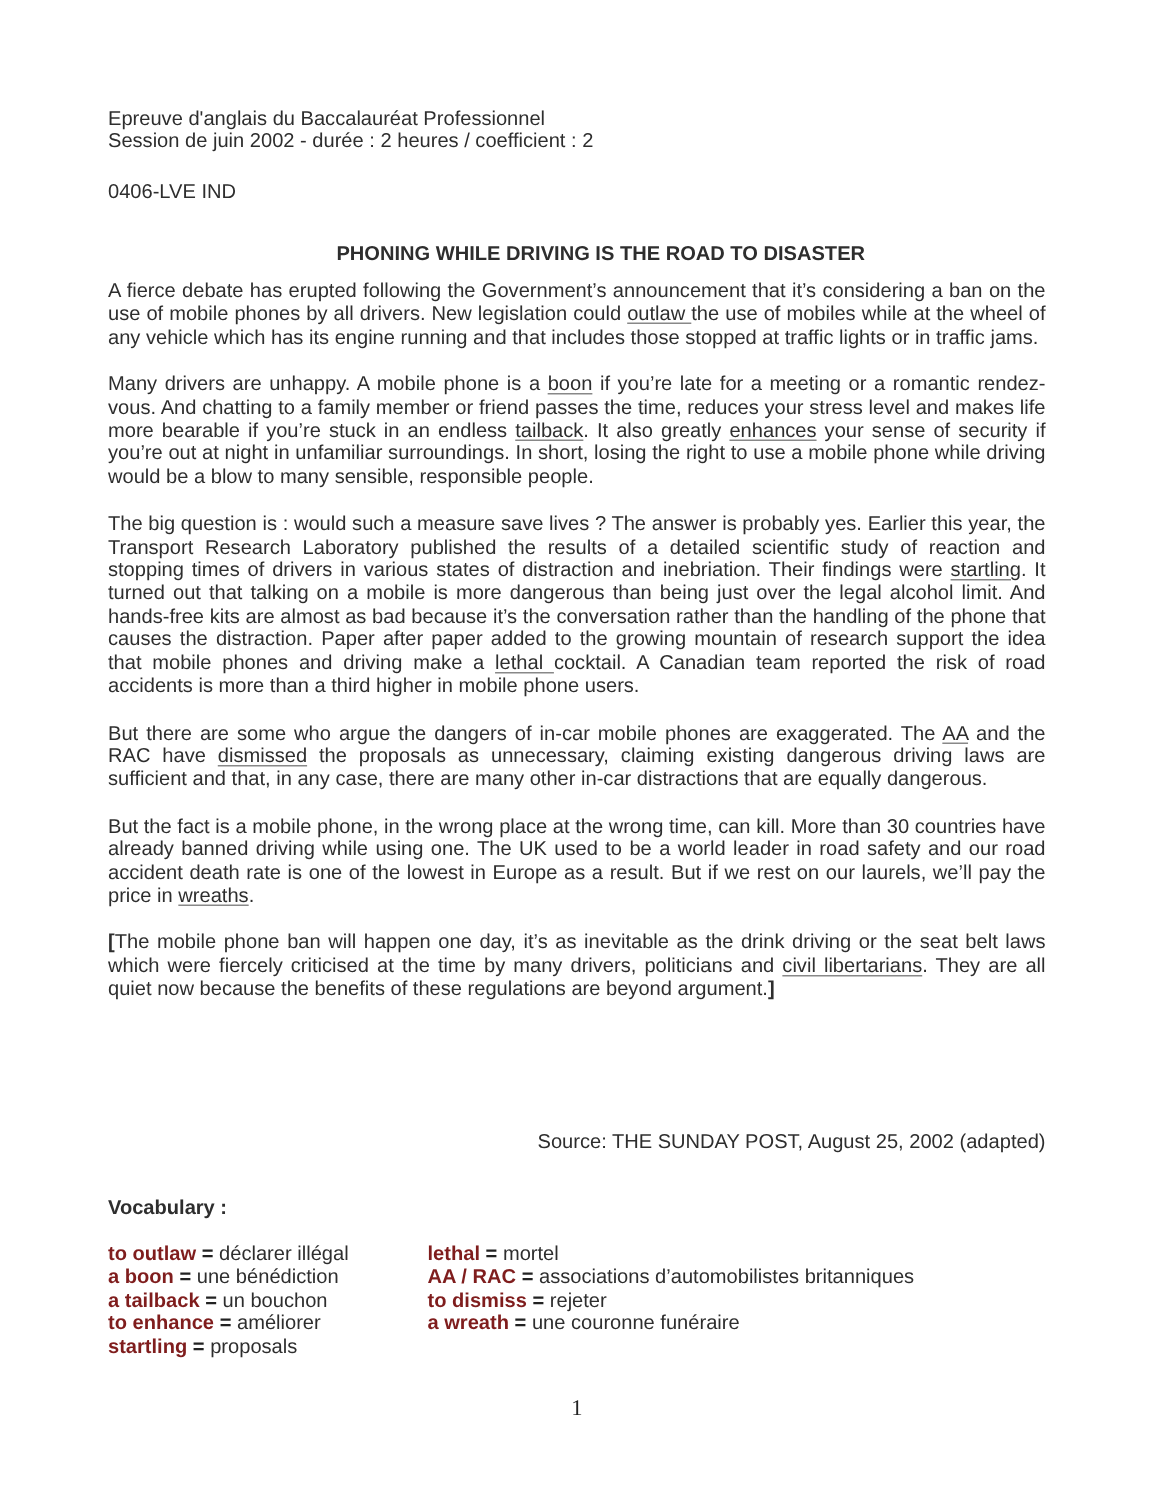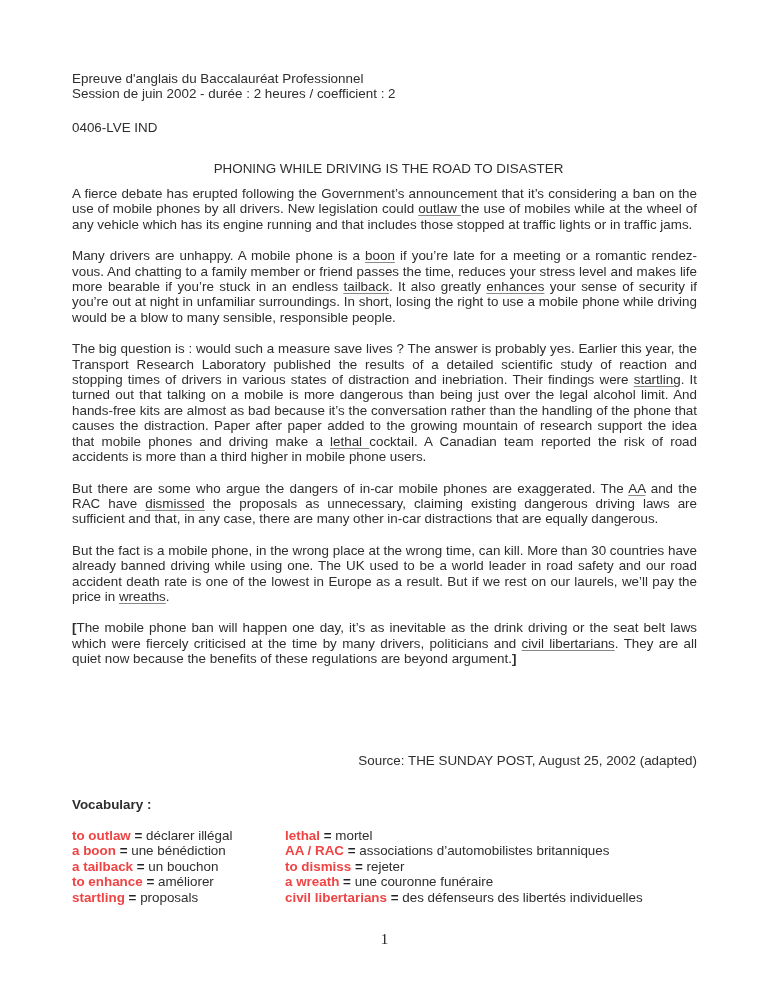--- a/index.html
+++ b/index.html
@@ -32,24 +32,24 @@
     }
     .header div { height: 15.4px; }
     .code {
       position: absolute;
       top: 120px;
       left: 0;
     }
     .title {
       position: absolute;
       top: 161px;
-      left: 4px;
+      left: 16px;
       width: 625px;
       text-align: center;
-      font-weight: normal;
+      font-weight: bold;
     }
     .article {
       position: absolute;
       top: 186px;
       left: 0;
       width: 625px;
     }
     .article p {
       margin: 0 0 16px 0;
       text-align: justify;
@@ -68,21 +68,21 @@
       left: 0;
       font-weight: bold;
     }
     .vocab-col {
       position: absolute;
       top: 828px;
     }
     .vocab-col.left { left: 0; }
     .vocab-col.right { left: 213px; }
     .vocab-item { height: 15.4px; white-space: nowrap; }
-    .vocab-item .term { font-weight: bold; color: #ef4444; }
+    .vocab-item .term { font-weight: bold; color: #7f1d1d; }
     .vocab-item .eq { font-weight: bold; color: #222; }
     .page-number {
       position: absolute;
       top: 932px;
       left: 0;
       width: 625px;
       text-align: center;
       font-family: "Liberation Serif", serif;
       font-size: 15px;
       color: #222;
@@ -127,18 +127,17 @@
     <div class="vocab-item"><span class="term">a tailback</span> <span class="eq">=</span> <span>un bouchon</span></div>
     <div class="vocab-item"><span class="term">to enhance</span> <span class="eq">=</span> <span>améliorer</span></div>
     <div class="vocab-item"><span class="term">startling</span> <span class="eq">=</span> <span>proposals</span></div>
   </div>
 
   <div class="vocab-col right">
     <div class="vocab-item"><span class="term">lethal</span> <span class="eq">=</span> <span>mortel</span></div>
     <div class="vocab-item"><span class="term">AA / RAC</span> <span class="eq">=</span> <span>associations d’automobilistes britanniques</span></div>
     <div class="vocab-item"><span class="term">to dismiss</span> <span class="eq">=</span> <span>rejeter</span></div>
     <div class="vocab-item"><span class="term">a wreath</span> <span class="eq">=</span> <span>une couronne funéraire</span></div>
-    <div class="vocab-item"><span class="term">civil libertarians</span> <span class="eq">=</span> <span>des défenseurs des libertés individuelles</span></div>
   </div>
 
   <div class="page-number">1</div>
 
 </div>
 
 </body></html>

